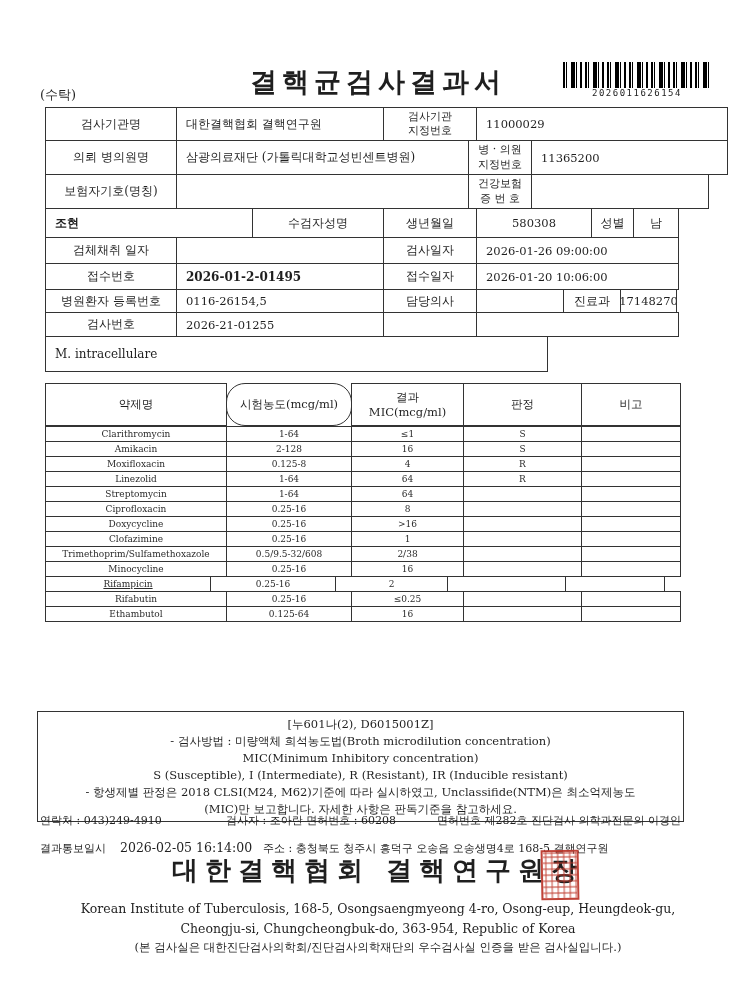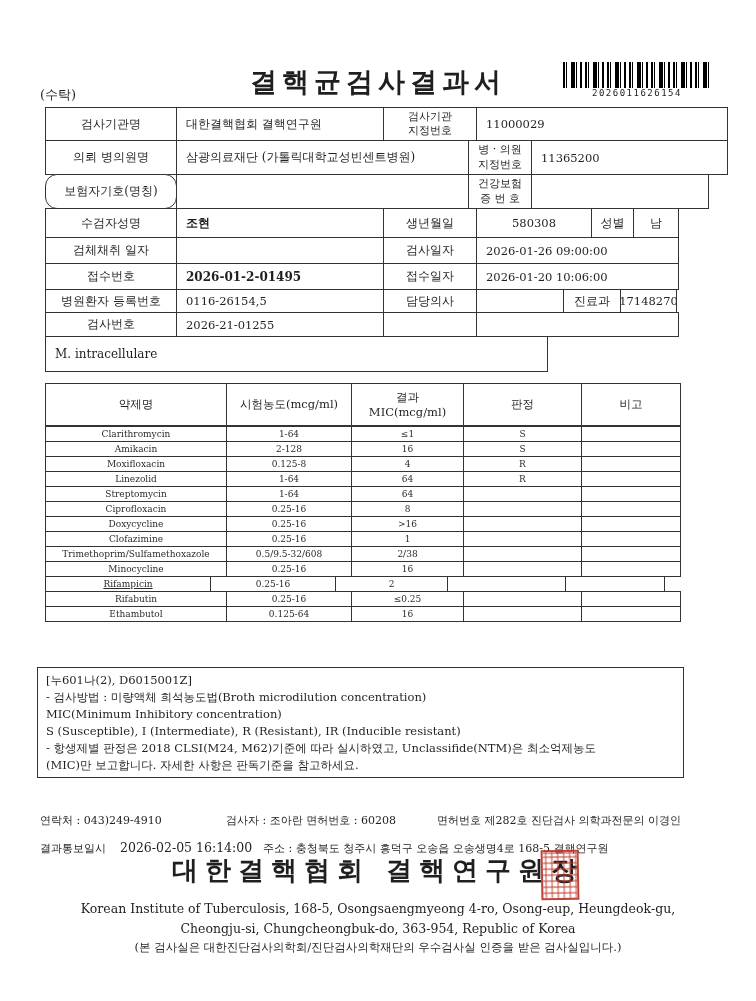--- a/index.html
+++ b/index.html
@@ -40,22 +40,22 @@
   .cell.two-line { flex-direction:column; font-size:11px; line-height:1.3; }
   .bold { font-weight:bold; }
   .num { font-size:11.5px; }
 
   
   .drug-head .cell { height:43px; font-size:11.5px; }
   .drug-row .cell { height:16px; font-size:9px; color:#2b2b2b; }
 
   
   .notes {
-    position:absolute; left:37px; top:667px; width:647px; height:111px;
-    border:1px solid #333; padding:4px 8px; font-size:11.5px; line-height:17px;
+    position:absolute; left:37px; top:711px; width:647px; height:111px;
+    border:1px solid #333; padding:4px 8px; font-size:11.5px; line-height:17px;text-align:center;
   }
 
   
   .f-abs { position:absolute; font-size:11px; white-space:nowrap; }
   .report-time { font-size:12.5px; }
   .org-title {
     position:absolute; left:0; top:853px; width:100%;
     text-align:center; font-size:26px; font-weight:bold; letter-spacing:7px;
   }
   .seal {
@@ -99,32 +99,32 @@
       <div class="cell lbl" style="width:132px;height:35px;">의뢰 병의원명</div>
       <div class="cell val" style="width:293px;height:35px;">삼광의료재단 (가톨릭대학교성빈센트병원)</div>
       <div class="cell lbl two-line" style="width:64px;height:35px;">
         <span>병 · 의원</span>
         <span>지정번호</span>
       </div>
       <div class="cell val num" style="width:197px;height:35px;">11365200</div>
     </div>
 
     <div class="irow">
-      <div class="cell lbl" style="width:132px;height:35px;border-radius:12px;">보험자기호(명칭)</div>
+      <div class="cell lbl" style="width:132px;height:35px;">보험자기호(명칭)</div>
       <div class="cell val" style="width:293px;height:35px;"></div>
       <div class="cell lbl two-line" style="width:64px;height:35px;">
         <span>건강보험</span>
         <span>증 번 호</span>
       </div>
       <div class="cell val num" style="width:178px;height:35px;"></div>
     </div>
 
     <div class="irow">
+      <div class="cell val bold" style="width:208px;height:30px;">조현</div>
       <div class="cell lbl" style="width:132px;height:30px;">수검자성명</div>
-      <div class="cell val bold" style="width:208px;height:30px;">조현</div>
       <div class="cell lbl" style="width:94px;height:30px;">생년월일</div>
       <div class="cell ctr num" style="width:116px;height:30px;">580308</div>
       <div class="cell lbl" style="width:43px;height:30px;">성별</div>
       <div class="cell ctr" style="width:46px;height:30px;">남</div>
     </div>
 
     <div class="irow">
       <div class="cell lbl" style="width:132px;height:27px;">검체채취 일자</div>
       <div class="cell val" style="width:208px;height:27px;"></div>
       <div class="cell lbl" style="width:94px;height:27px;">검사일자</div>
@@ -155,21 +155,21 @@
     </div>
 
     <div class="irow">
       <div class="cell val" style="width:503px;height:36px;">M. intracellulare</div>
     </div>
   </div>
 
   <div class="itable" style="left:37px; top:383px;">
     <div class="irow drug-head">
       <div class="cell lbl" style="width:182px;">약제명</div>
-      <div class="cell lbl" style="width:126px;">시험농도(mcg/ml)</div>
+      <div class="cell lbl" style="width:126px;border-radius:19px;">시험농도(mcg/ml)</div>
       <div class="cell lbl two-line" style="width:113px;">
         <span>결과</span>
         <span>MIC(mcg/ml)</span>
       </div>
       <div class="cell lbl" style="width:119px;">판정</div>
       <div class="cell lbl" style="width:100px;">비고</div>
     </div>
     <div>
     <div class="irow drug-row">
       <div class="cell ctr" style="width:182px;">Clarithromycin</div>

